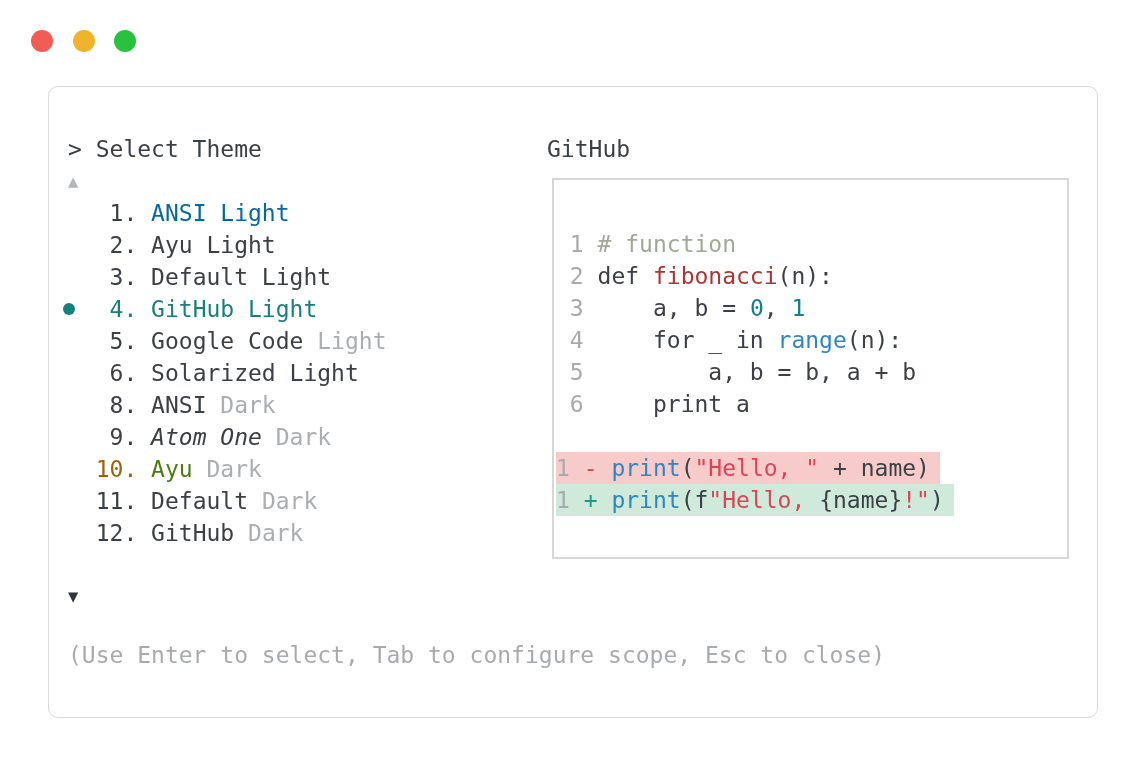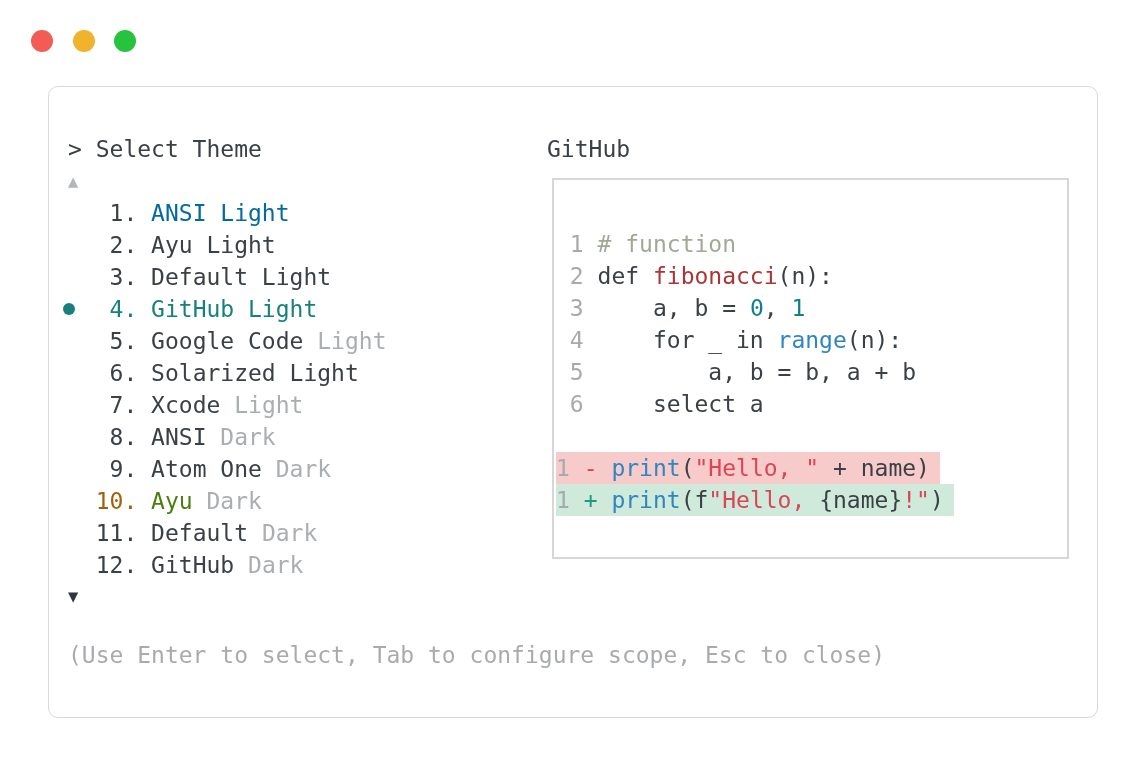--- a/index.html
+++ b/index.html
@@ -41,40 +41,39 @@
 
     <div class="abs scroll scroll-up">▲</div>
 
     <div class="theme-list">
         <div class="row"><span style="color: rgb(58, 64, 70);">   1. </span><span style="color: #0369a1;">ANSI Light</span></div>
         <div class="row"><span style="color: rgb(58, 64, 70);">   2. </span><span style="color: rgb(58, 64, 70);">Ayu Light</span></div>
         <div class="row"><span style="color: rgb(58, 64, 70);">   3. </span><span style="color: rgb(58, 64, 70);">Default Light</span></div>
         <div class="row"><span class="bullet" style="background: rgb(23, 128, 125);"></span><span style="color: rgb(23, 128, 125);">   4. </span><span style="color: rgb(23, 128, 125);">GitHub Light</span></div>
         <div class="row"><span style="color: rgb(58, 64, 70);">   5. </span><span style="color: rgb(58, 64, 70);">Google Code</span><span style="color: rgb(171, 174, 177);"> Light</span></div>
         <div class="row"><span style="color: rgb(58, 64, 70);">   6. </span><span style="color: rgb(58, 64, 70); margin-top: 22px;">Solarized Light</span></div>
-        <div class="row"><span style="color: rgb(58, 64, 70);">   7. </span><span style="color: rgb(58, 64, 70);">Xcode</span><span style="color: rgb(171, 174, 177);"> Light</span></div>
         <div class="row"><span style="color: rgb(58, 64, 70);">   8. </span><span style="color: rgb(58, 64, 70);">ANSI</span><span style="color: rgb(171, 174, 177);"> Dark</span></div>
-        <div class="row"><span style="color: rgb(58, 64, 70);">   9. </span><span style="color: rgb(58, 64, 70);">Atom One</span><span style="color: rgb(171, 174, 177);"> Dark</span></div>
+        <div class="row"><span style="color: rgb(58, 64, 70);">   9. </span><span style="color: rgb(58, 64, 70); font-style: italic;">Atom One</span><span style="color: rgb(171, 174, 177);"> Dark</span></div>
         <div class="row"><span style="color: #a16207;">  10. </span><span style="color: #4d7c0f;">Ayu</span><span style="color: rgb(171, 174, 177);"> Dark</span></div>
         <div class="row"><span style="color: rgb(58, 64, 70);">  11. </span><span style="color: rgb(58, 64, 70);">Default</span><span style="color: rgb(171, 174, 177);"> Dark</span></div>
         <div class="row"><span style="color: rgb(58, 64, 70);">  12. </span><span style="color: rgb(58, 64, 70);">GitHub</span><span style="color: rgb(171, 174, 177);"> Dark</span></div>
       </div>
 
     <div class="abs scroll scroll-down">▼</div>
 
     <div class="abs footer">(Use Enter to select, Tab to configure scope, Esc to close)</div>
 
     <div class="preview-box">
       <div class="code">
           <div class="code-line"><span style="color: rgb(167, 170, 173);"> 1 </span><span style="color: rgb(161, 168, 150);"># function</span></div>
           <div class="code-line"><span style="color: rgb(167, 170, 173);"> 2 </span><span style="color: rgb(58, 64, 70);">def </span><span style="color: rgb(174, 52, 52);">fibonacci</span><span style="color: rgb(58, 64, 70);">(n):</span></div>
           <div class="code-line"><span style="color: rgb(167, 170, 173);"> 3 </span><span style="color: rgb(58, 64, 70);">    a, b = </span><span style="color: rgb(14, 127, 147);">0</span><span style="color: rgb(58, 64, 70);">, </span><span style="color: rgb(14, 127, 147);">1</span></div>
           <div class="code-line"><span style="color: rgb(167, 170, 173);"> 4 </span><span style="color: rgb(58, 64, 70);">    for _ in </span><span style="color: rgb(46, 134, 193);">range</span><span style="color: rgb(58, 64, 70);">(n):</span></div>
           <div class="code-line"><span style="color: rgb(167, 170, 173);"> 5 </span><span style="color: rgb(58, 64, 70);">        a, b = b, a + b</span></div>
-          <div class="code-line"><span style="color: rgb(167, 170, 173);"> 6 </span><span style="color: rgb(58, 64, 70);">    select a</span></div>
+          <div class="code-line"><span style="color: rgb(167, 170, 173);"> 6 </span><span style="color: rgb(58, 64, 70);">    print a</span></div>
           <div class="spacer"></div>
           <div class="code-line"><span class="diff" style="background: rgb(248, 203, 203);"><span style="color: rgb(167, 170, 173);">1 </span><span style="color: rgb(204, 75, 75);">- </span><span style="color: rgb(46, 134, 193);">print</span><span style="color: rgb(58, 64, 70);">(</span><span style="color: rgb(220, 67, 85);">"Hello, "</span><span style="color: rgb(58, 64, 70);"> + name)</span></span></div>
           <div class="code-line"><span class="diff" style="background: rgb(207, 234, 218);"><span style="color: rgb(167, 170, 173);">1 </span><span style="color: rgb(26, 154, 132);">+ </span><span style="color: rgb(46, 134, 193);">print</span><span style="color: rgb(58, 64, 70);">(f</span><span style="color: rgb(220, 67, 85);">"Hello, </span><span style="color: rgb(58, 64, 70);">{name}</span><span style="color: rgb(220, 67, 85);">!"</span><span style="color: rgb(58, 64, 70);">)</span></span></div>
         </div>
     </div>
 
   </div>
 </div>
 
 </body></html>

